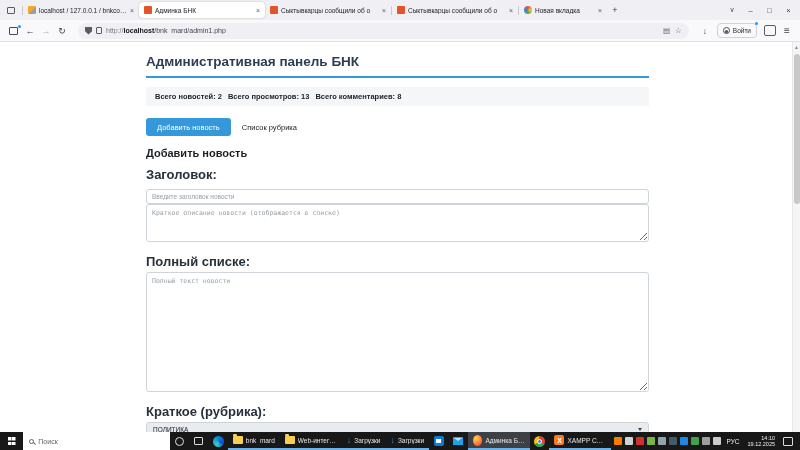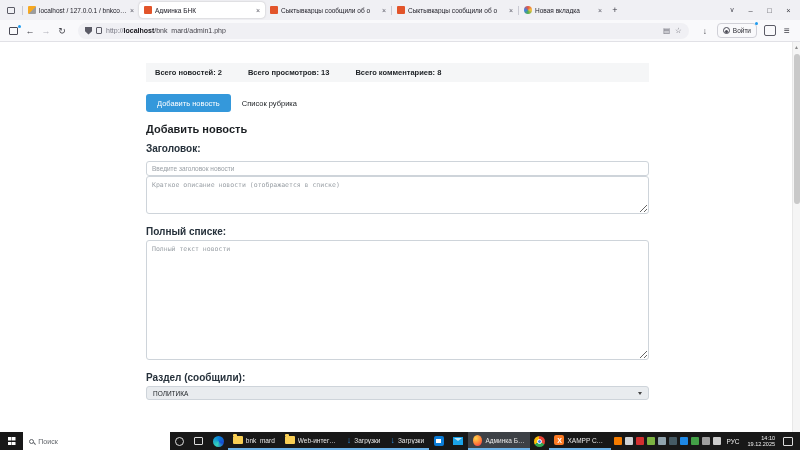--- a/index.html
+++ b/index.html
@@ -52,27 +52,27 @@
   .menubtn{font-size:10px;color:#3c3c44;width:16px;text-align:center;flex:none}
 
   
   .viewport{height:390px;background:#fff;position:relative;overflow:hidden;flex:none}
   .scrollbar{position:absolute;top:0;right:0;width:8px;height:100%;background:#f5f5f5;border-left:1px solid #e8e8e8}
   .scroll-up{display:block;text-align:center;font-size:5px;color:#8a8a8a;padding-top:2px}
   .thumb{position:absolute;top:12px;left:1px;width:6px;height:150px;background:#c9c9c9;border-radius:3px}
 
   .content{width:503px;margin-left:146px;padding-top:12px}
   h1.ptitle{font-size:13.5px;font-weight:bold;color:#2c3e50;padding-bottom:7px;border-bottom:2px solid #3498db}
-  .stats{margin-top:9px;background:#f5f6f7;padding:5px 9px;display:flex;gap:26px}
+  .stats{margin-top:9px;background:#f5f6f7;padding:5px 9px;display:flex;gap:6px}
   .stats span{font-size:7.5px;font-weight:bold;color:#212529}
   .ptabs{margin-top:12px;display:flex;align-items:center}
   .ptab{font-size:7.5px;padding:4.5px 11px;border-radius:3px;color:#212529}
   .ptab.on{background:#3498db;color:#fff}
   h2.ftitle{margin-top:11px;font-size:11px;font-weight:bold;color:#1c2024}
-  .flabel{display:block;margin:8px 0 3px;font-size:10px;font-weight:bold;color:#26313b}
+  .flabel{display:block;margin:8px 0 3px;font-size:13px;font-weight:bold;color:#26313b}
   .fin{width:100%;height:15px;border:1px solid #ced4da;border-radius:3px;padding:0 5px;font-size:6.5px;font-family:"Liberation Sans",sans-serif;color:#333;outline:none}
   .fin::placeholder{color:#9aa0a6}
   textarea.fta{width:100%;border:1px solid #ced4da;border-radius:3px;padding:4px 5px;font-size:6.5px;font-family:"DejaVu Sans Mono",monospace;color:#333;outline:none;resize:vertical}
   textarea.fta::placeholder{color:#9aa0a6}
   .ta-small{height:38px}
   .ta-big{height:120px}
   .fselect{position:relative;width:100%;height:14px;line-height:12px;background:#e9ecef;border:1px solid #ced4da;border-radius:3px;padding:1px 6px;font-size:6.5px;color:#212529}
   .chev{position:absolute;right:6px;top:5px;width:0;height:0;border-left:2.5px solid transparent;border-right:2.5px solid transparent;border-top:3.5px solid #444}
 
   
@@ -182,40 +182,41 @@
       <span class="person"></span>
       <span class="lbl">Войти</span>
       <span class="dot"></span>
     </div>
     <span class="extbtn"></span>
     <span class="menubtn">≡</span>
   </div>
 
   <div class="viewport">
     <div class="content">
+      <h1 class="ptitle">Административная панель БНК</h1>
       <div class="stats">
         <span>Всего новостей: 2</span>
         <span>Всего просмотров: 13</span>
         <span>Всего комментариев: 8</span>
       </div>
       <div class="ptabs">
         <span class="ptab on">Добавить новость</span>
         <span class="ptab">Список рубрика</span>
       </div>
       <h2 class="ftitle">Добавить новость</h2>
 
       <label class="flabel">Заголовок:</label>
       <input class="fin" type="text" placeholder="Введите заголовок новости" style="">
 
       <textarea class="fta ta-small" placeholder="Краткое описание новости (отображается в списке)" style=""></textarea>
 
       <label class="flabel">Полный списке:</label>
       <textarea class="fta ta-big" placeholder="Полный текст новости" style=""></textarea>
 
-      <label class="flabel">Раздел (сообщили):</label>
+      <label class="flabel">Краткое (рубрика):</label>
       <div class="fselect">
         <span>ПОЛИТИКА</span>
         <span class="chev"></span>
       </div>
 
       
     </div>
     <div class="scrollbar">
       <span class="scroll-up">▲</span>
       <span class="thumb"></span>

